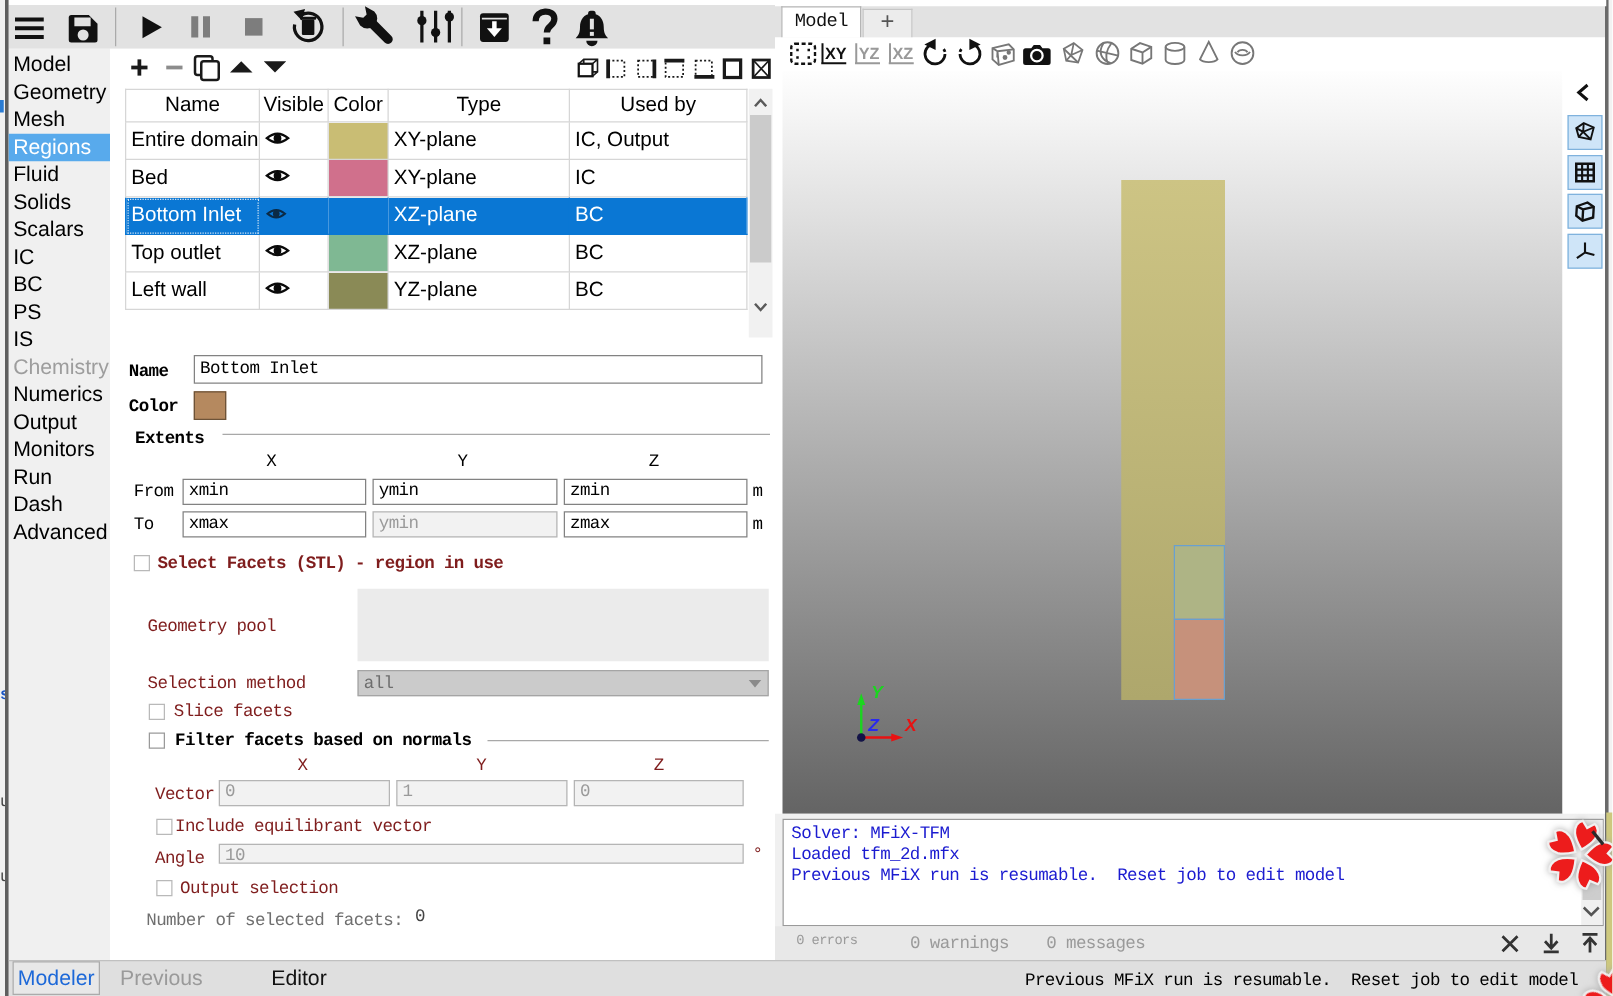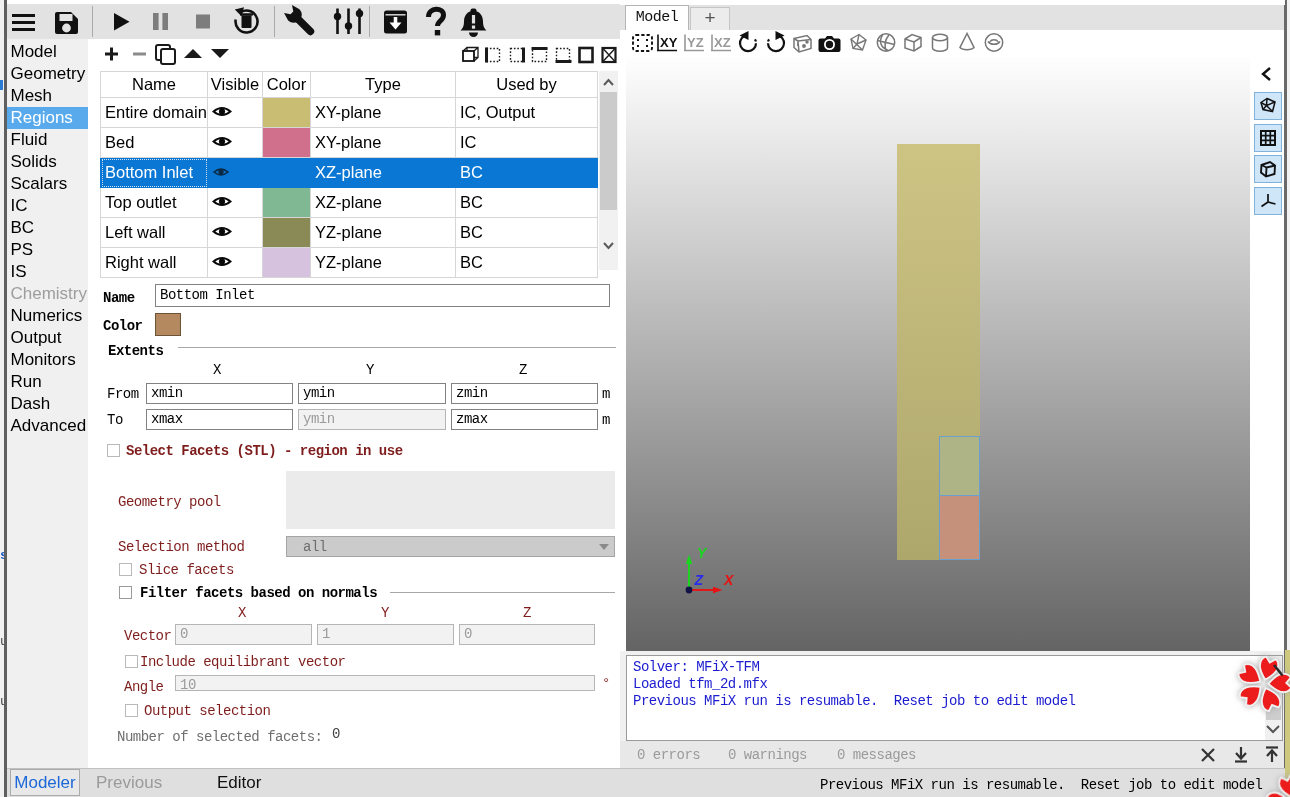--- a/index.html
+++ b/index.html
@@ -207,30 +207,20 @@
       <tr>
             <td class="nm">Left wall</td>
             <td class="eye" style="text-align:left;padding-left:4px;vertical-align:middle;"><svg width="20" height="13" viewBox="0 0 20 13">
                 <path d="M1.5 6.5 Q10 -0.5 18.5 6.5 Q10 13.5 1.5 6.5 Z" fill="none" stroke="#0a0a0a" stroke-width="1.9"></path>
                 <circle cx="10" cy="6.5" r="3.1" fill="#0a0a0a"></circle>
               </svg></td>
             <td style="background:#8a8a56"></td>
             <td class="nm">YZ-plane</td>
             <td class="nm">BC</td>
           </tr>
-      <tr>
-            <td class="nm">Right wall</td>
-            <td class="eye" style="text-align:left;padding-left:4px;vertical-align:middle;"><svg width="20" height="13" viewBox="0 0 20 13">
-                <path d="M1.5 6.5 Q10 -0.5 18.5 6.5 Q10 13.5 1.5 6.5 Z" fill="none" stroke="#0a0a0a" stroke-width="1.9"></path>
-                <circle cx="10" cy="6.5" r="3.1" fill="#0a0a0a"></circle>
-              </svg></td>
-            <td style="background:#d6c2de"></td>
-            <td class="nm">YZ-plane</td>
-            <td class="nm">BC</td>
-          </tr>
     </tbody>
       </table>
   </div>
 
   <div class="abs" style="left:599px;top:71px;width:19px;height:199px;background:#f1f1f1;"></div>
   <svg class="abs" style="left:599px;top:71px;" width="19" height="199">
     <rect x="1" y="21" width="17" height="118" fill="#cbcbcb"></rect>
     <path d="M5 14 L9.5 9 L14 14" stroke="#5a5a5a" stroke-width="2" fill="none"></path>
     <path d="M5 172 L9.5 177 L14 172" stroke="#5a5a5a" stroke-width="2" fill="none"></path>
   </svg>
@@ -253,21 +243,21 @@
     <div class="fld" style="left:146px;top:409px;width:147px;height:21px;">xmax</div>
     <div class="fld dis" style="left:298px;top:409px;width:148px;height:21px;">ymin</div>
     <div class="fld" style="left:451px;top:409px;width:147px;height:21px;">zmax</div>
     <div class="lbl" style="left:602px;top:412px;">m</div>
     <div class="cb" style="left:107px;top:444px;border-color:#b9b9b9;"></div>
     <div class="lbl b g" style="left:126px;top:443px;">Select Facets (STL) - region in use</div>
     <div class="lbl g" style="left:118px;top:494px;">Geometry pool</div>
     <div class="abs" style="left:286px;top:471px;width:329px;height:58px;background:#ebebeb;"></div>
     <div class="lbl g" style="left:118px;top:539px;">Selection method</div>
     <div class="abs" style="left:286px;top:536px;width:329px;height:21px;background:#cbcbcb;border:1px solid #a5a5a5;box-sizing:border-box;"></div>
-    <div class="lbl g" style="left:291px;top:539px;color:#6e6e6e;margin-left:12px;">all</div>
+    <div class="lbl g" style="left:291px;top:539px;color:#6e6e6e;">all</div>
     <svg class="abs" style="left:598px;top:543px;" width="12" height="8">
         <path d="M1 1 L6 7 L11 1" fill="#8a8a8a"></path>
       </svg>
     <div class="cb" style="left:119px;top:563px;border-color:#b9b9b9;"></div>
     <div class="lbl g" style="left:139px;top:562px;">Slice facets</div>
     <div class="cb" style="left:119px;top:586px;"></div>
     <div class="lbl b" style="left:140px;top:585px;">Filter facets based on normals</div>
     <div class="abs" style="left:390px;top:592px;width:225px;height:1px;background:#a8a8a8;"></div>
     <div class="lbl g" style="left:238px;top:605px;">X</div>
     <div class="lbl g" style="left:381px;top:605px;">Y</div>
@@ -416,21 +406,21 @@
 Loaded tfm_2d.mfx
 Previous MFiX run is resumable.  Reset job to edit model</div>
 
   <div class="abs" style="left:1265px;top:656px;width:17px;height:84px;background:#f0f0f0;"></div>
   <div class="abs" style="left:1266px;top:700px;width:15px;height:20px;background:#cdcdcd;"></div>
   <svg class="abs" style="left:1264px;top:723px;" width="18" height="14">
       <path d="M3 3 L9 9 L15 3" stroke="#555" stroke-width="2" fill="none"></path>
     </svg>
 
   <div class="abs" style="left:620px;top:741px;width:664px;height:27px;background:#e8e8e8;"></div>
-  <div class="abs mono" style="left:637px;top:747px;font-size:14px;color:#9a9a9a;">0 errors</div>
+  <div class="abs mono" style="left:637px;top:747px;font-size:11px;color:#9a9a9a;">0 errors</div>
   <div class="abs mono" style="left:728px;top:747px;font-size:14px;color:#9a9a9a;">0 warnings</div>
   <div class="abs mono" style="left:837px;top:747px;font-size:14px;color:#9a9a9a;">0 messages</div>
   <svg class="abs" id="statusicons" style="left:1195px;top:741px;" width="90" height="27" fill="none">
     <path d="M7 8 L19 20 M19 8 L7 20" stroke="#333" stroke-width="2.2"></path>
     <path d="M46 6 V16 M41 12 L46 17.5 L51 12" stroke="#333" stroke-width="2.2"></path>
     <path d="M40 20.5 H52" stroke="#333" stroke-width="2.2"></path>
     <path d="M77 21 V11 M72 15 L77 9.5 L82 15" stroke="#333" stroke-width="2.2"></path>
     <path d="M71 6.5 H83" stroke="#333" stroke-width="2.2"></path>
   </svg>
 

